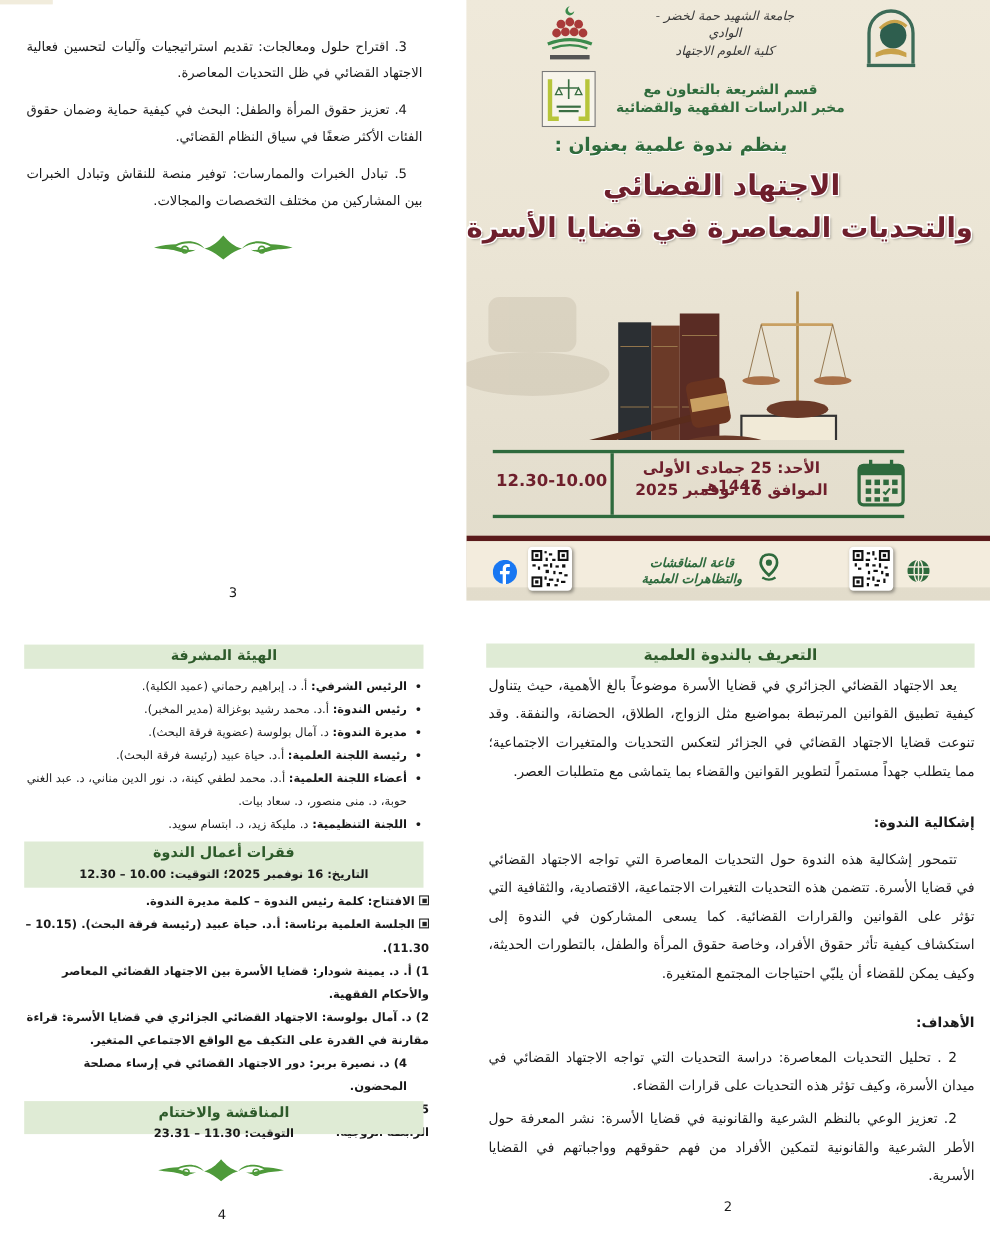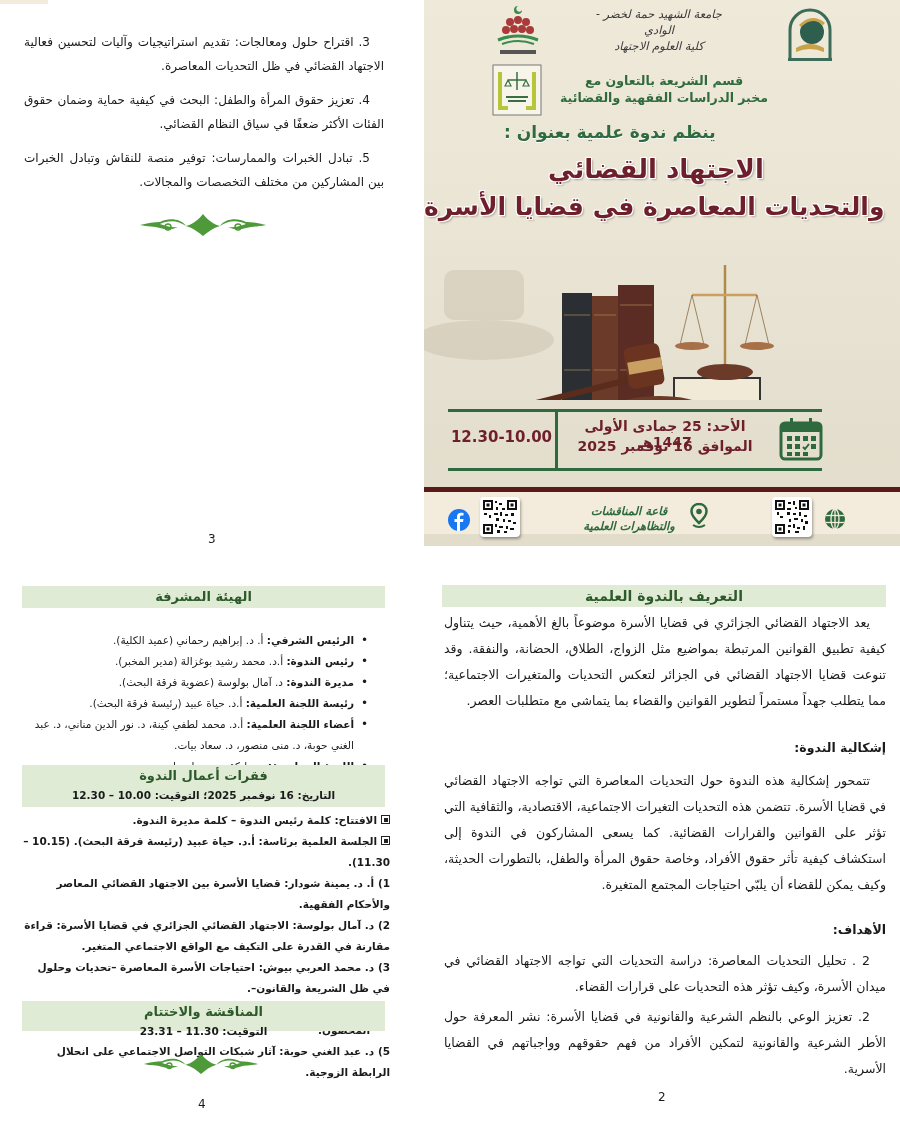--- a/index.html
+++ b/index.html
@@ -38,21 +38,21 @@
   .footer-line { position: absolute; left: 0; top: 487px; width: 476px; height: 5px; background: #5a1a1a; }
   .footer { position: absolute; left: 0; top: 492px; width: 476px; height: 42px; background: #f3ecdd; font-style: italic; }
   .qr { position: absolute; width: 40px; height: 40px; background: #fff; border-radius: 4px; box-shadow: 1px 2px 3px rgba(0,0,0,0.35); padding: 3px; box-sizing: border-box; }
   .venue { position: absolute; left: 140px; top: 12px; width: 130px; text-align: center; color: #2e6a3d; font-weight: bold; font-size: 11.5px; line-height: 15px; }
 
   
   #page4 { left: 0; top: 572px; width: 420px; height: 562px; background: #fff; }
   .greenbar { position: absolute; background: #dfebd5; }
   .greenbar h3 { margin: 0; text-align: center; color: #2d5a2a; font-weight: bold; }
   .committee { position: absolute; left: 16px; top: 42px; width: 370px; font-size: 10.5px; line-height: 21px; }
-  .committee ul { margin: 16px; padding: 0 16px 0 0; list-style: none; }
+  .committee ul { margin: 0; padding: 0 16px 0 0; list-style: none; }
   .committee li { position: relative; }
   .committee li::before { content: "•"; position: absolute; right: -14px; top: 0; font-size: 12px; }
   .committee b { font-weight: bold; }
   .sched { position: absolute; left: 22px; top: 238px; width: 368px; font-size: 10.5px; line-height: 21px; }
   .sched div { white-space: normal; font-weight: bold; }
   .sq { display: inline-block; width: 7px; height: 7px; border: 1px solid #222; margin-left: 4px; position: relative; top: 0; }
   .sq::after { content: ""; position: absolute; left: 1.5px; top: 1.5px; width: 4px; height: 4px; background: #222; }
 
   
   #page2 { left: 430px; top: 572px; width: 470px; height: 562px; background: #fff; }
@@ -311,21 +311,20 @@
   <div class="greenbar" style="left:22px;top:193px;width:363px;height:42px">
     <h3 style="font-size:13px;line-height:20px;padding-top:1px">فقرات أعمال الندوة</h3>
     <div style="text-align:center;font-size:10.5px;font-weight:bold;line-height:18px">التاريخ: 16 نوفمبر 2025؛ التوقيت: 10.00 – 12.30</div>
   </div>
 
   <div class="sched">
     <div><span class="sq"></span><b>الافتتاح:</b><span> كلمة رئيس الندوة – كلمة مديرة الندوة.</span></div>
     <div><span class="sq"></span><b>الجلسة العلمية برئاسة:</b><span> أ.د. حياة عبيد (رئيسة فرقة البحث). (10.15 – 11.30).</span></div>
     <div><b>1)</b> <b>أ. د. يمينة شودار:</b><span> قضايا الأسرة بين الاجتهاد القضائي المعاصر والأحكام الفقهية.</span></div>
     <div><b>2)</b> <b>د. آمال بولوسة:</b><span> الاجتهاد القضائي الجزائري في قضايا الأسرة: قراءة مقارنة في القدرة على التكيف مع الواقع الاجتماعي المتغير.</span></div>
-    <div><b>3)</b> <b>د. محمد العربي بيوش:</b><span> احتياجات الأسرة المعاصرة –تحديات وحلول في ظل الشريعة والقانون–.</span></div>
     <div style="padding-right:20px"><b>4)</b> <b>د. نصيرة بربر:</b><span> دور الاجتهاد القضائي في إرساء مصلحة المحضون.</span></div>
     <div><b>5)</b> <b>د. عبد الغني حوبة:</b><span> آثار شبكات التواصل الاجتماعي على انحلال الرابطة الزوجية.</span></div>
   </div>
 
   <div class="greenbar" style="left:22px;top:429px;width:363px;height:30px">
     <h3 style="font-size:13px;line-height:20px;padding-top:1px">المناقشة والاختتام</h3>
     <div style="text-align:center;font-size:10.5px;font-weight:bold;line-height:18px">التوقيت: 11.30 – 23.31</div>
   </div>
 
   <svg class="ornament" style="left:142px;top:478px" width="118" height="26" viewBox="0 0 130 28">

